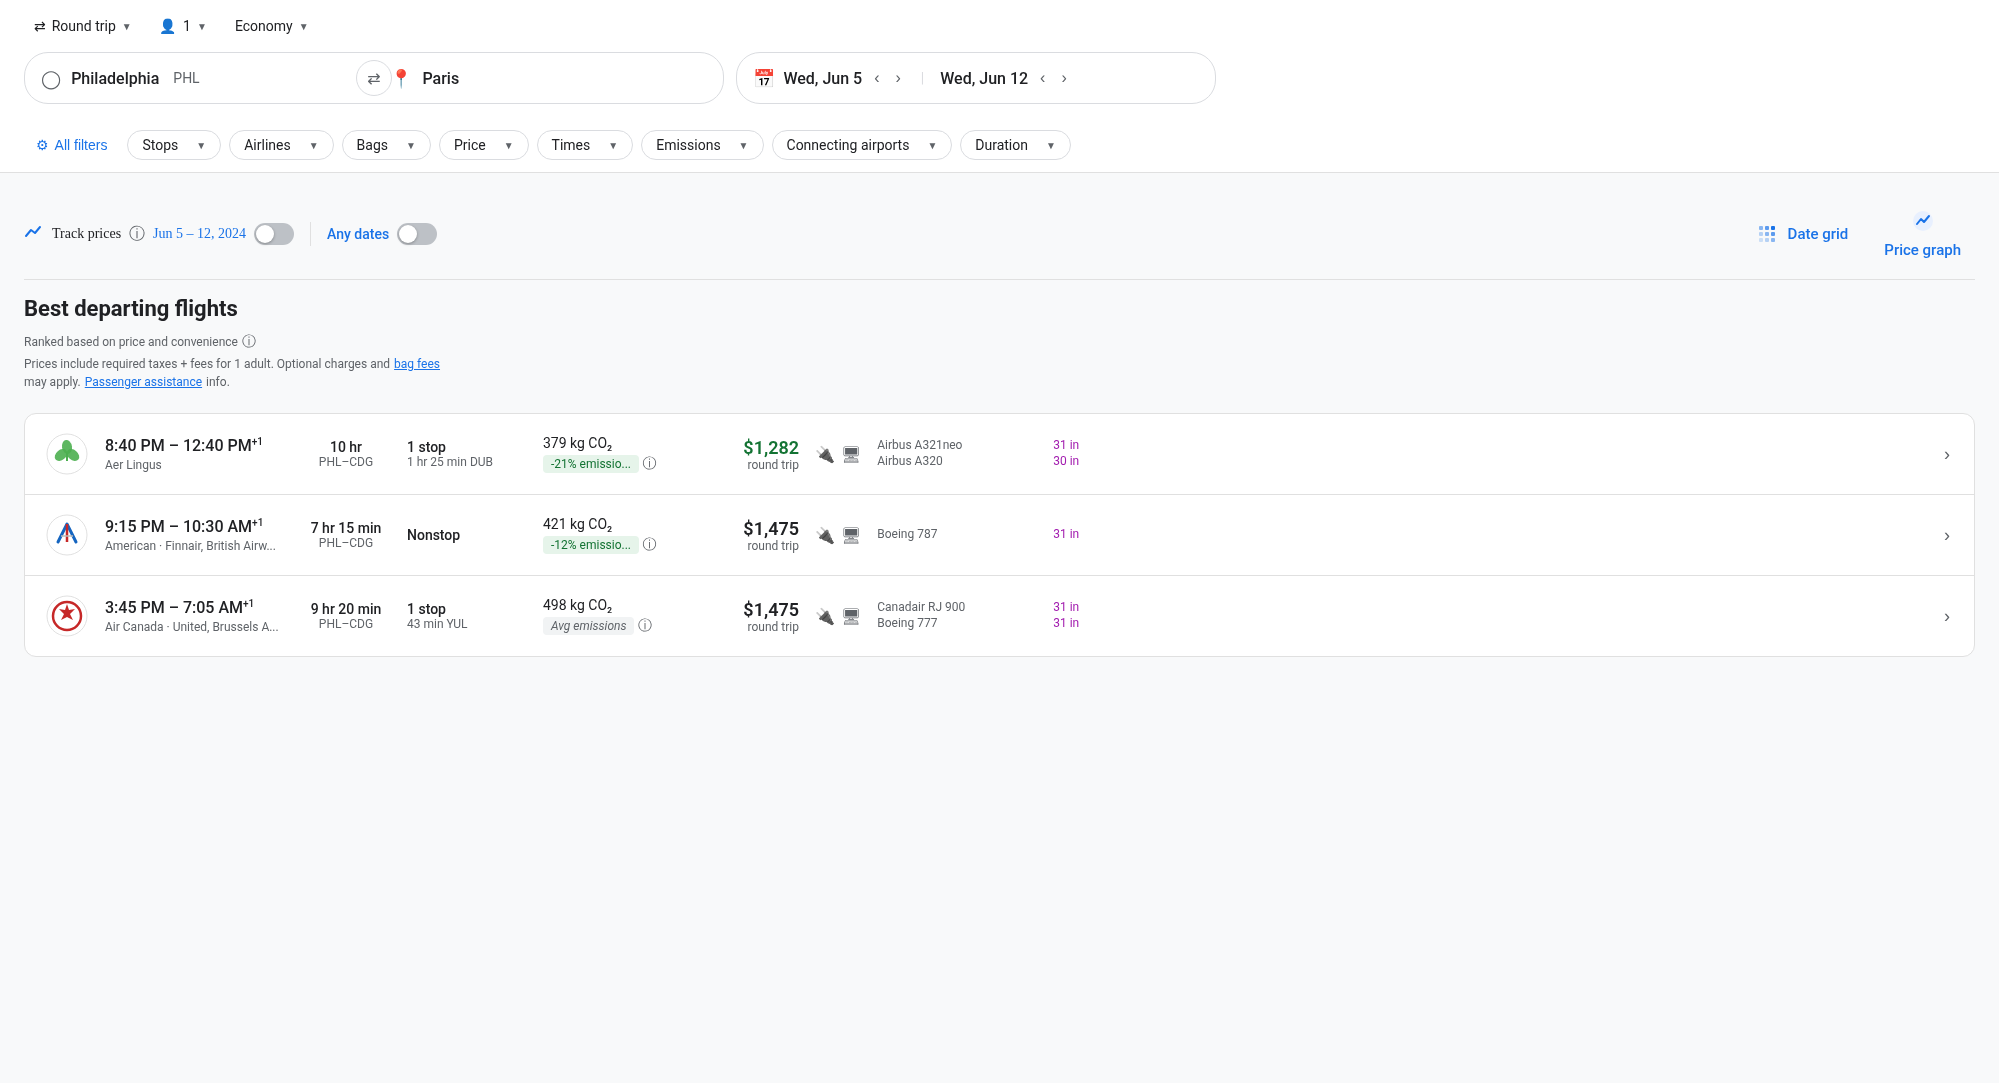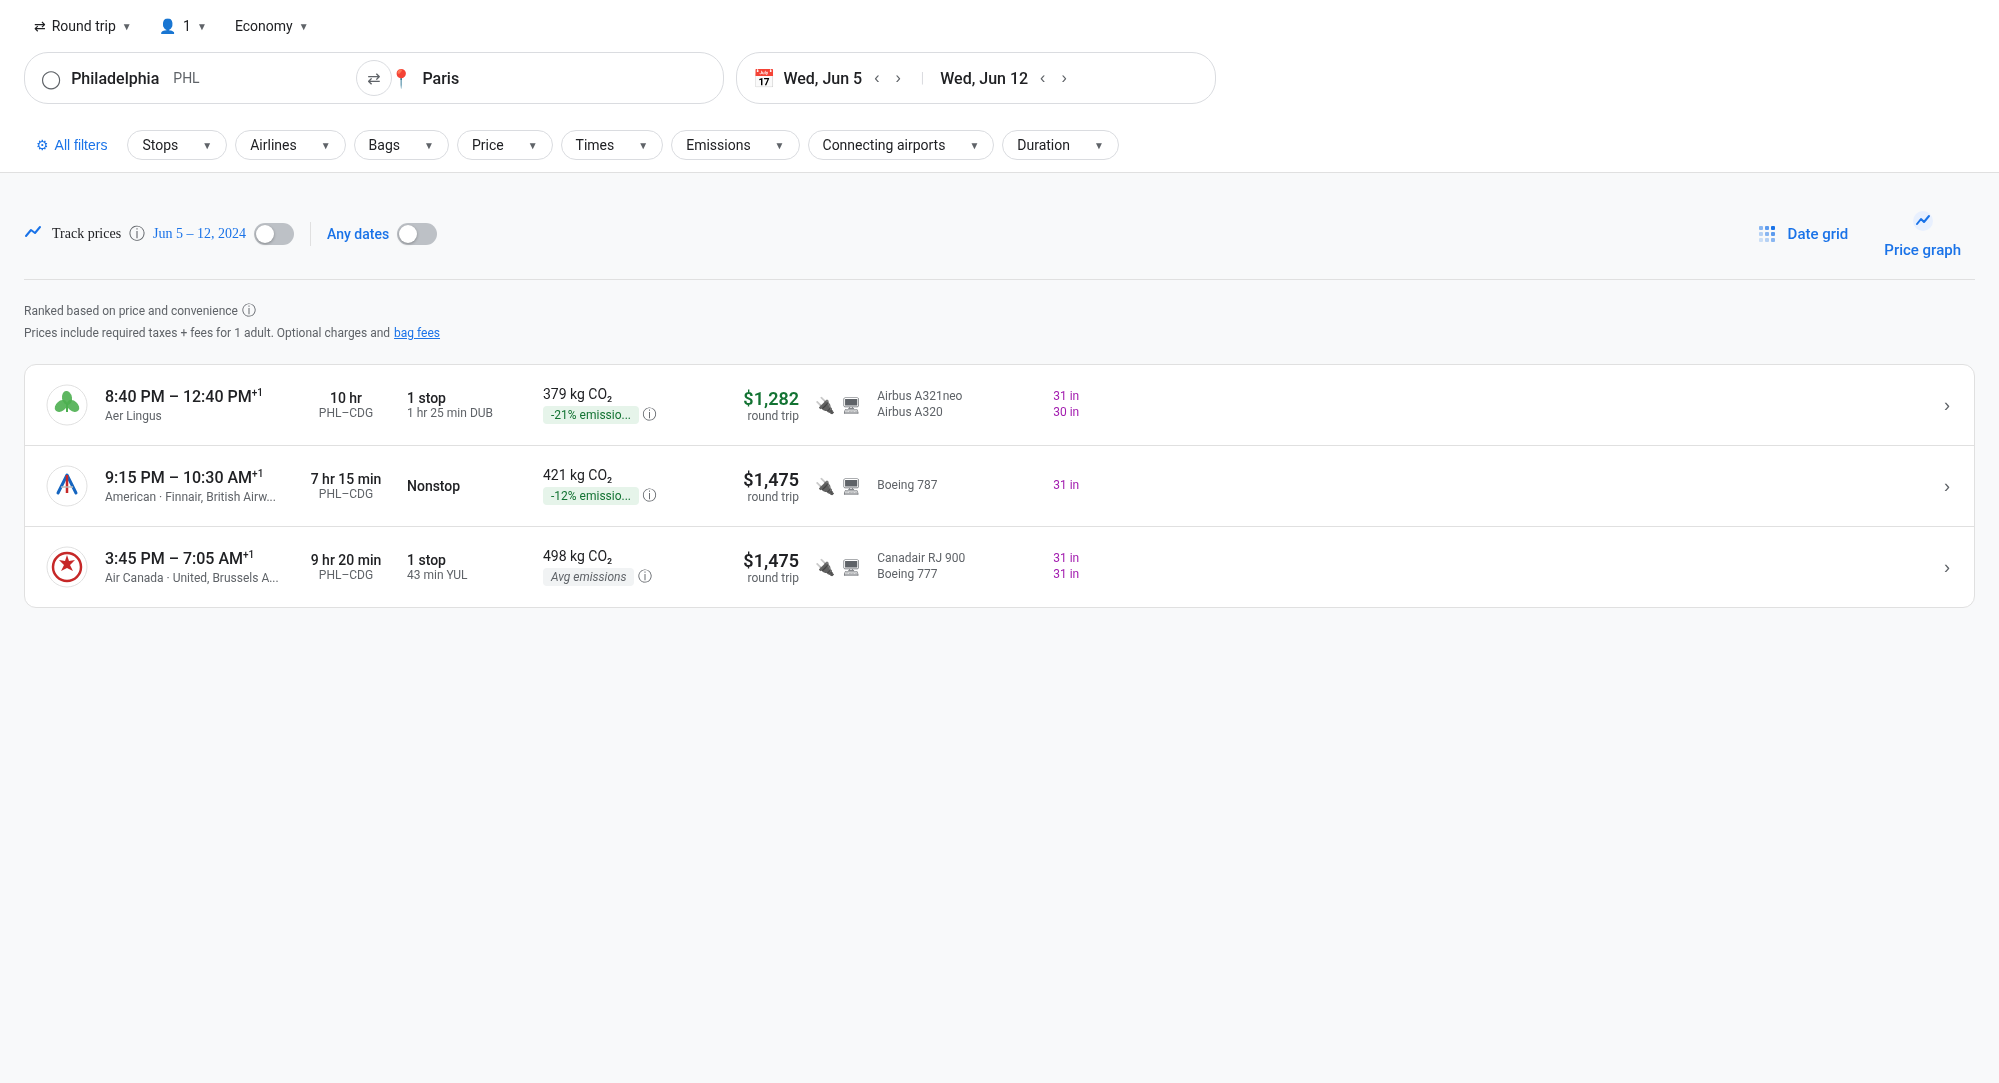--- a/index.html
+++ b/index.html
@@ -131,21 +131,21 @@
       background: none;
       cursor: pointer;
       font-size: 14px;
       font-weight: 500;
       padding: 6px 12px;
       border-radius: 20px;
     }
     .filter-chip {
       display: flex;
       align-items: center;
-      gap: 24px;
+      gap: 18px;
       border: 1px solid #dadce0;
       border-radius: 20px;
       padding: 6px 14px;
       background: #fff;
       cursor: pointer;
       font-size: 14px;
       white-space: nowrap;
       color: #202124;
     }
     .filter-chip .chip-chevron { font-size: 10px; color: #5f6368; }
@@ -564,28 +564,34 @@
           <circle cx="12" cy="12" r="10" fill="#e8f0fe"></circle>
           <polyline points="6,15 10,10 13,13 18,7" stroke="#1a73e8" stroke-width="2" fill="none" stroke-linecap="round" stroke-linejoin="round"></polyline>
         </svg>
         <span>Price graph</span>
       </div>
     </div>
   </div>
 
   <div class="sort-row">
     <div>
+      <div class="section-title">Best departing flights</div>
       <div class="sub-info-row">
         <div class="left-section">
           <div class="sub-row">
             <span class="section-sub">Ranked based on price and convenience</span>
             <span class="info-circle">ⓘ</span>
             <span class="section-sub">Prices include required taxes + fees for 1 adult. Optional charges and</span>
             <span class="section-sub" style="color:#1a73e8;text-decoration:underline;cursor:pointer;">bag fees</span>
           </div>
+          <div class="sub-row">
+            <span class="section-sub">may apply.</span>
+            <span class="section-sub" style="color:#1a73e8;text-decoration:underline;cursor:pointer;">Passenger assistance</span>
+            <span class="section-sub">info.</span>
+          </div>
         </div>
       </div>
     </div>
   </div>
 
   <div class="flights-list">
 
     <div class="flight-row">
       <div class="airline-logo">
         <svg width="42" height="42" viewBox="0 0 42 42">

